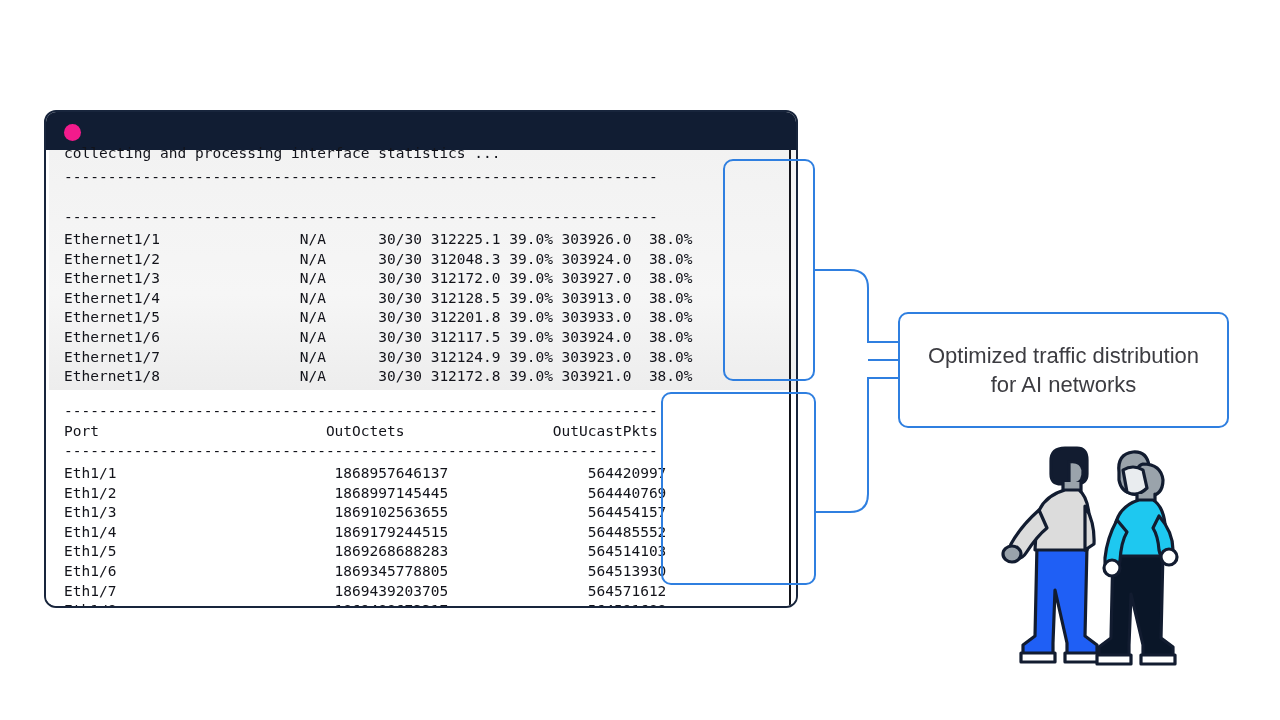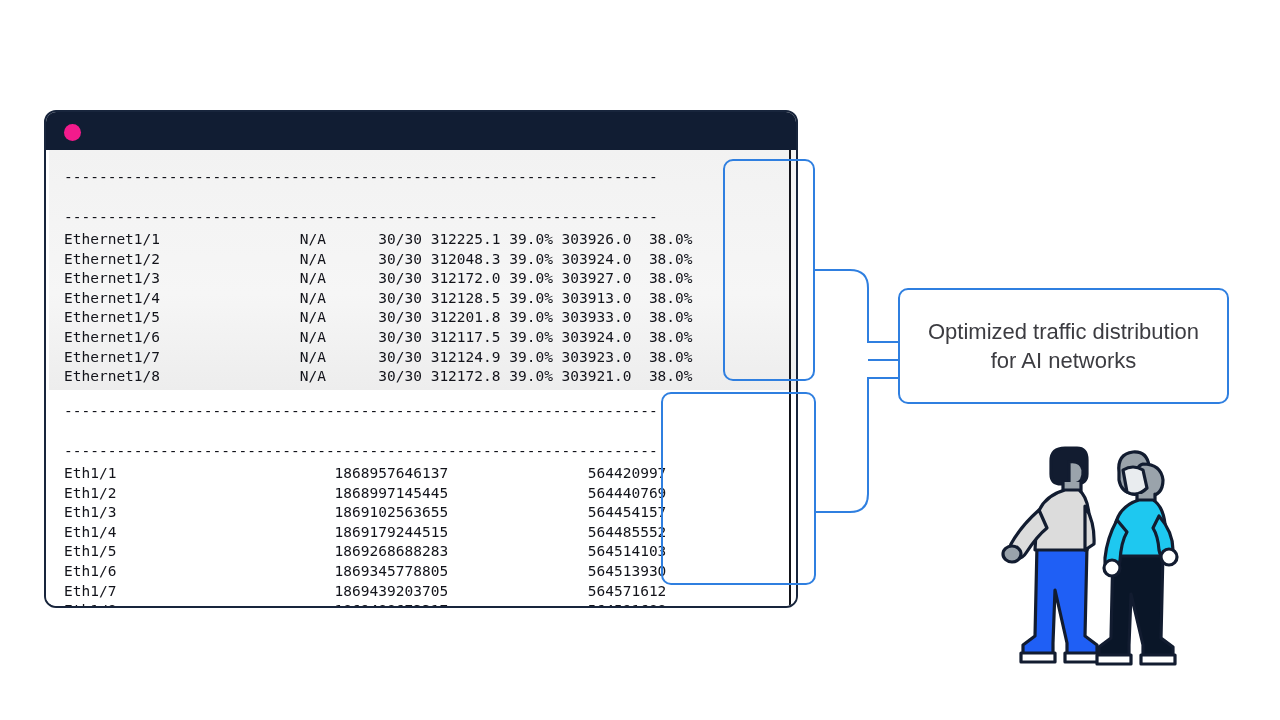--- a/index.html
+++ b/index.html
@@ -133,21 +133,21 @@
     left: 0; top: 0;
     width: 1280px;
     height: 720px;
     pointer-events: none;
   }
 
   
   #callout-box {
     position: absolute;
     left: 898px;
-    top: 288px;
+    top: 312px;
     width: 331px;
     height: 116px;
     border: 2px solid #2f7fe0;
     border-radius: 10px;
     box-sizing: border-box;
     background: #ffffff;
     display: flex;
     align-items: center;
     justify-content: center;
   }
@@ -177,36 +177,38 @@
   <div id="terminal-titlebar">
     <div id="terminal-dot"></div>
   </div>
 
   <div id="terminal-body">
 
     <div id="upper-shade"></div>
     <div id="shade-mask-left"></div>
 
     
+    <div id="clipped-line" class="term-line">collecting and processing interface statistics ...</div>
 
     
     <div class="term-line" style="top:18px;">--------------------------------------------------------------------</div>
 
     
 
     
     <div class="term-line" style="top:58px;">--------------------------------------------------------------------</div>
 
     
     <div id="upper-rows"><div class="term-line" style="top: 80px;">Ethernet1/1                N/A      30/30 312225.1 39.0% 303926.0  38.0%</div><div class="term-line" style="top: 99.6px;">Ethernet1/2                N/A      30/30 312048.3 39.0% 303924.0  38.0%</div><div class="term-line" style="top: 119.2px;">Ethernet1/3                N/A      30/30 312172.0 39.0% 303927.0  38.0%</div><div class="term-line" style="top: 138.8px;">Ethernet1/4                N/A      30/30 312128.5 39.0% 303913.0  38.0%</div><div class="term-line" style="top: 158.4px;">Ethernet1/5                N/A      30/30 312201.8 39.0% 303933.0  38.0%</div><div class="term-line" style="top: 178px;">Ethernet1/6                N/A      30/30 312117.5 39.0% 303924.0  38.0%</div><div class="term-line" style="top: 197.6px;">Ethernet1/7                N/A      30/30 312124.9 39.0% 303923.0  38.0%</div><div class="term-line" style="top: 217.2px;">Ethernet1/8                N/A      30/30 312172.8 39.0% 303921.0  38.0%</div></div>
 
     
     <div class="term-line" style="top:252px;">--------------------------------------------------------------------</div>
 
     
+    <div class="term-line" style="top:272px;" id="lower-header">Port                          OutOctets                 OutUcastPkts</div>
 
     
     <div class="term-line" style="top:292px;">--------------------------------------------------------------------</div>
 
     
     <div id="lower-rows"><div class="term-line" style="top: 314px;">Eth1/1                         1868957646137                564420997</div><div class="term-line" style="top: 333.6px;">Eth1/2                         1868997145445                564440769</div><div class="term-line" style="top: 353.2px;">Eth1/3                         1869102563655                564454157</div><div class="term-line" style="top: 372.8px;">Eth1/4                         1869179244515                564485552</div><div class="term-line" style="top: 392.4px;">Eth1/5                         1869268688283                564514103</div><div class="term-line" style="top: 412px;">Eth1/6                         1869345778805                564513930</div><div class="term-line" style="top: 431.6px;">Eth1/7                         1869439203705                564571612</div><div class="term-line" style="top: 451.2px;">Eth1/8                         1869488673317                564591688</div></div>
 
     <div id="terminal-scrollbar">
       <div id="terminal-scrollbar-thumb"></div>
     </div>

